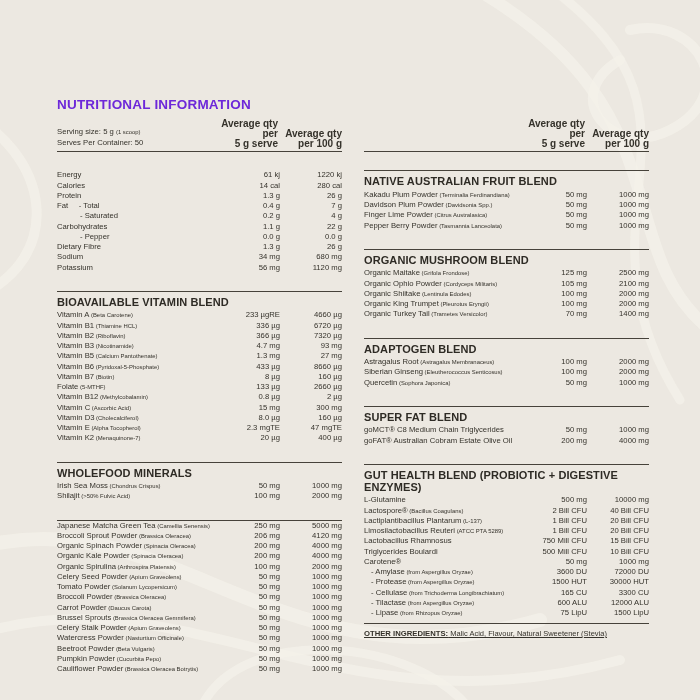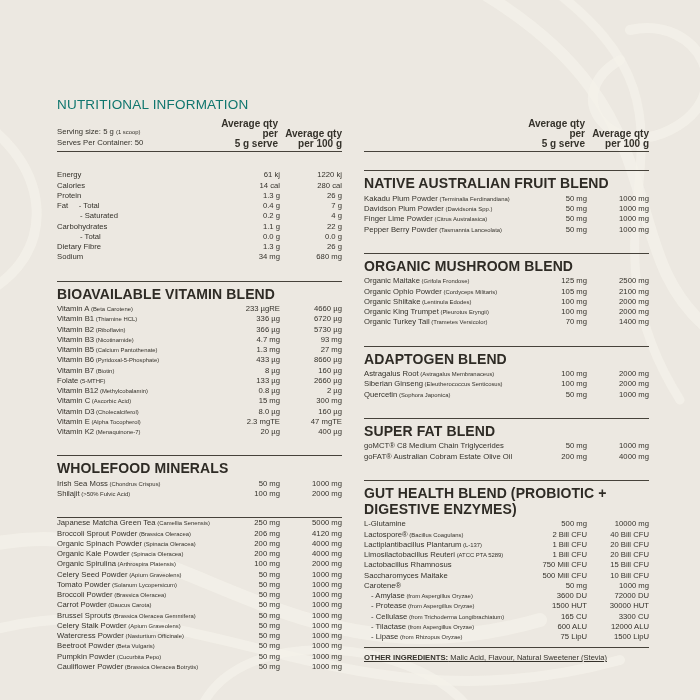--- a/index.html
+++ b/index.html
@@ -6,32 +6,32 @@
   html,body { width:700px; height:700px; }
   body {
     background:#ece8e1;
     font-family:"Liberation Sans", sans-serif;
     color:#35322b;
     position:relative;
     overflow:hidden;
   }
   .swirls { position:absolute; inset:0; pointer-events:none; }
   .panel { position:absolute; left:57px; top:97px; width:592px; }
-  h1 { font-size:13.5px; font-weight:normal; letter-spacing:.2px; color:#0f766e; }
+  h1 { font-size:13.5px; font-weight:bold; letter-spacing:.2px; color:#6d28d9; }
   .columns { display:flex; gap:22px; margin-top:7px; }
   .col { width:285px; flex:none; }
   .col-head { display:flex; align-items:flex-end; border-bottom:1.6px solid #46423a; padding-bottom:3px; min-height:25px; }
   .serving { flex:1; font-size:7.7px; line-height:10.6px; }
   .small { font-size:5.9px; }
   .qty-h { width:64px; text-align:right; font-size:10px; line-height:9.8px;font-weight:bold; }
   .qty-h span { display:block; }
   .spacer { flex:1; }
   .section { margin-top:18px; }
   .rule { border-top:1.5px solid #46423a; margin-top:4.5px; }
-  .sec-h { font-size:14px; font-weight:bold; padding:4px 0 2.5px; letter-spacing:.1px; color:#2e2b25; }
+  .sec-h { font-size:11px; font-weight:bold; padding:4px 0 2.5px; letter-spacing:.1px; color:#2e2b25; }
   .row { display:flex; align-items:baseline; line-height:10.25px; font-size:7.7px; white-space:pre; }
   .nm { flex:1; overflow:hidden; }
   .det { font-size:5.9px; }
   .val { width:62px; text-align:right; flex:none; }
   .ind1 .nm { padding-left:7px; }
   .ind2 .nm { padding-left:23px; }
   .other-text { font-size:7.5px; margin-top:5px; white-space:nowrap;text-decoration:underline; }
   .other-text .oi-label { font-weight:bold; font-size:7.7px; }
 </style>
 </head>
@@ -69,30 +69,31 @@
         </div>
       </div>
       <div>
           <div class="section">
             <div class="row"><span class="nm">Energy</span><span class="val">61 kj</span><span class="val">1220 kj</span></div>
             <div class="row"><span class="nm">Calories</span><span class="val">14 cal</span><span class="val">280 cal</span></div>
             <div class="row"><span class="nm">Protein</span><span class="val">1.3 g</span><span class="val">26 g</span></div>
             <div class="row"><span class="nm">Fat     - Total</span><span class="val">0.4 g</span><span class="val">7 g</span></div>
             <div class="row ind2"><span class="nm">- Saturated</span><span class="val">0.2 g</span><span class="val">4 g</span></div>
             <div class="row"><span class="nm">Carbohydrates</span><span class="val">1.1 g</span><span class="val">22 g</span></div>
-            <div class="row ind2"><span class="nm">- Total</span><span class="val">0.0 g</span><span class="val">0.0 g</span></div>
+            <div class="row ind2"><span class="nm">- Pepper</span><span class="val">0.0 g</span><span class="val">0.0 g</span></div>
             <div class="row"><span class="nm">Dietary Fibre</span><span class="val">1.3 g</span><span class="val">26 g</span></div>
             <div class="row"><span class="nm">Sodium</span><span class="val">34 mg</span><span class="val">680 mg</span></div>
+            <div class="row"><span class="nm">Potassium</span><span class="val">56 mg</span><span class="val">1120 mg</span></div>
           </div>
           <div class="section">
             <div class="rule"></div>
             <div class="sec-h">BIOAVAILABLE VITAMIN BLEND</div>
             <div class="row"><span class="nm">Vitamin A<span class="det"> (Beta Carotene)</span></span><span class="val">233 µgRE</span><span class="val">4660 µg</span></div>
             <div class="row"><span class="nm">Vitamin B1<span class="det"> (Thiamine HCL)</span></span><span class="val">336 µg</span><span class="val">6720 µg</span></div>
-            <div class="row"><span class="nm">Vitamin B2<span class="det"> (Riboflavin)</span></span><span class="val">366 µg</span><span class="val">5730 µg</span></div>
+            <div class="row"><span class="nm">Vitamin B2<span class="det"> (Riboflavin)</span></span><span class="val">366 µg</span><span class="val">7320 µg</span></div>
             <div class="row"><span class="nm">Vitamin B3<span class="det"> (Nicotinamide)</span></span><span class="val">4.7 mg</span><span class="val">93 mg</span></div>
             <div class="row"><span class="nm">Vitamin B5<span class="det"> (Calcium Pantothenate)</span></span><span class="val">1.3 mg</span><span class="val">27 mg</span></div>
             <div class="row"><span class="nm">Vitamin B6<span class="det"> (Pyridoxal-5-Phosphate)</span></span><span class="val">433 µg</span><span class="val">8660 µg</span></div>
             <div class="row"><span class="nm">Vitamin B7<span class="det"> (Biotin)</span></span><span class="val">8 µg</span><span class="val">160 µg</span></div>
             <div class="row"><span class="nm">Folate<span class="det"> (5-MTHF)</span></span><span class="val">133 µg</span><span class="val">2660 µg</span></div>
             <div class="row"><span class="nm">Vitamin B12<span class="det"> (Methylcobalamin)</span></span><span class="val">0.8 µg</span><span class="val">2 µg</span></div>
             <div class="row"><span class="nm">Vitamin C<span class="det"> (Ascorbic Acid)</span></span><span class="val">15 mg</span><span class="val">300 mg</span></div>
             <div class="row"><span class="nm">Vitamin D3<span class="det"> (Cholecalciferol)</span></span><span class="val">8.0 µg</span><span class="val">160 µg</span></div>
             <div class="row"><span class="nm">Vitamin E<span class="det"> (Alpha Tocopherol)</span></span><span class="val">2.3 mgTE</span><span class="val">47 mgTE</span></div>
             <div class="row"><span class="nm">Vitamin K2<span class="det"> (Menaquinone-7)</span></span><span class="val">20 µg</span><span class="val">400 µg</span></div>
@@ -168,21 +169,21 @@
             <div class="row"><span class="nm">goFAT® Australian Cobram Estate Olive Oil</span><span class="val">200 mg</span><span class="val">4000 mg</span></div>
           </div>
           <div class="section">
             <div class="rule"></div>
             <div class="sec-h">GUT HEALTH BLEND (PROBIOTIC + DIGESTIVE ENZYMES)</div>
             <div class="row"><span class="nm">L-Glutamine</span><span class="val">500 mg</span><span class="val">10000 mg</span></div>
             <div class="row"><span class="nm">Lactospore®<span class="det"> (Bacillus Coagulans)</span></span><span class="val">2 Bill CFU</span><span class="val">40 Bill CFU</span></div>
             <div class="row"><span class="nm">Lactiplantibacillus Plantarum<span class="det"> (L-137)</span></span><span class="val">1 Bill CFU</span><span class="val">20 Bill CFU</span></div>
             <div class="row"><span class="nm">Limosilactobacillus Reuteri<span class="det"> (ATCC PTA 5289)</span></span><span class="val">1 Bill CFU</span><span class="val">20 Bill CFU</span></div>
             <div class="row"><span class="nm">Lactobacillus Rhamnosus</span><span class="val">750 Mill CFU</span><span class="val">15 Bill CFU</span></div>
-            <div class="row"><span class="nm">Saccharomyces Maitake</span><span class="val">500 Mill CFU</span><span class="val">10 Bill CFU</span></div>
+            <div class="row"><span class="nm">Triglycerides Boulardi</span><span class="val">500 Mill CFU</span><span class="val">10 Bill CFU</span></div>
             <div class="row"><span class="nm">Carotene®</span><span class="val">50 mg</span><span class="val">1000 mg</span></div>
             <div class="row ind1"><span class="nm">- Amylase<span class="det"> (from Aspergillus Oryzae)</span></span><span class="val">3600 DU</span><span class="val">72000 DU</span></div>
             <div class="row ind1"><span class="nm">- Protease<span class="det"> (from Aspergillus Oryzae)</span></span><span class="val">1500 HUT</span><span class="val">30000 HUT</span></div>
             <div class="row ind1"><span class="nm">- Cellulase<span class="det"> (from Trichoderma Longibrachiatum)</span></span><span class="val">165 CU</span><span class="val">3300 CU</span></div>
             <div class="row ind1"><span class="nm">- Tilactase<span class="det"> (from Aspergillus Oryzae)</span></span><span class="val">600 ALU</span><span class="val">12000 ALU</span></div>
             <div class="row ind1"><span class="nm">- Lipase<span class="det"> (from Rhizopus Oryzae)</span></span><span class="val">75 LipU</span><span class="val">1500 LipU</span></div>
           </div>
         </div>
       <div class="rule"></div>
       <div class="other-text">

